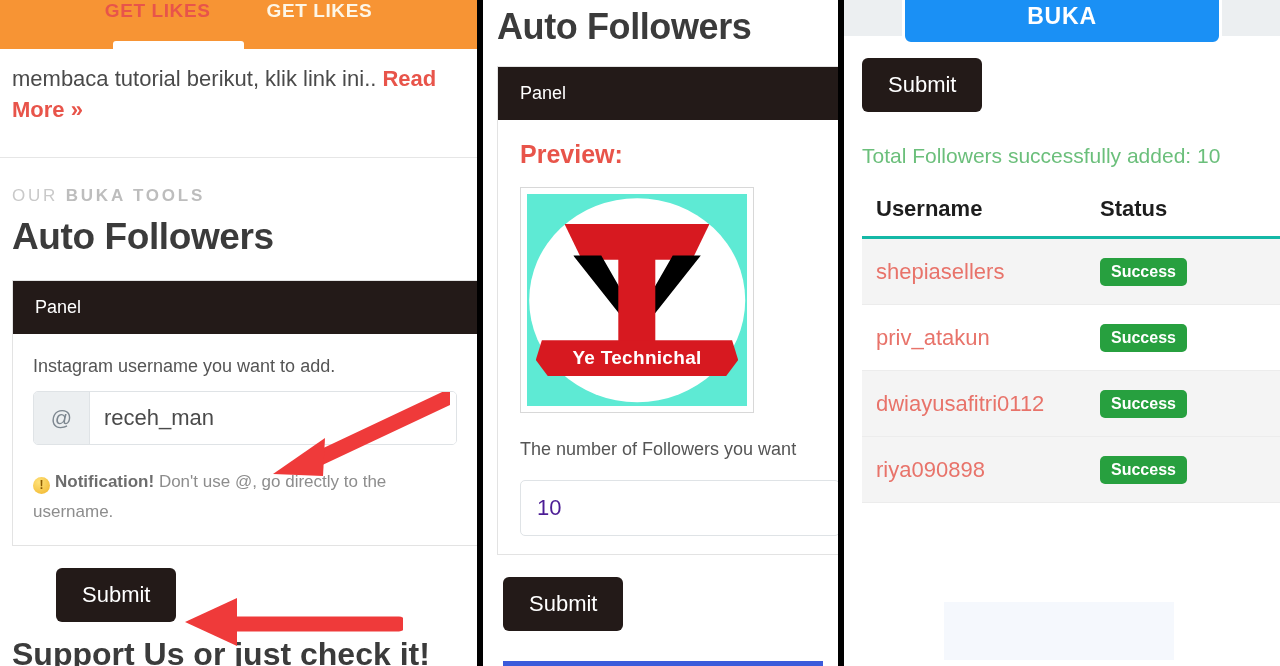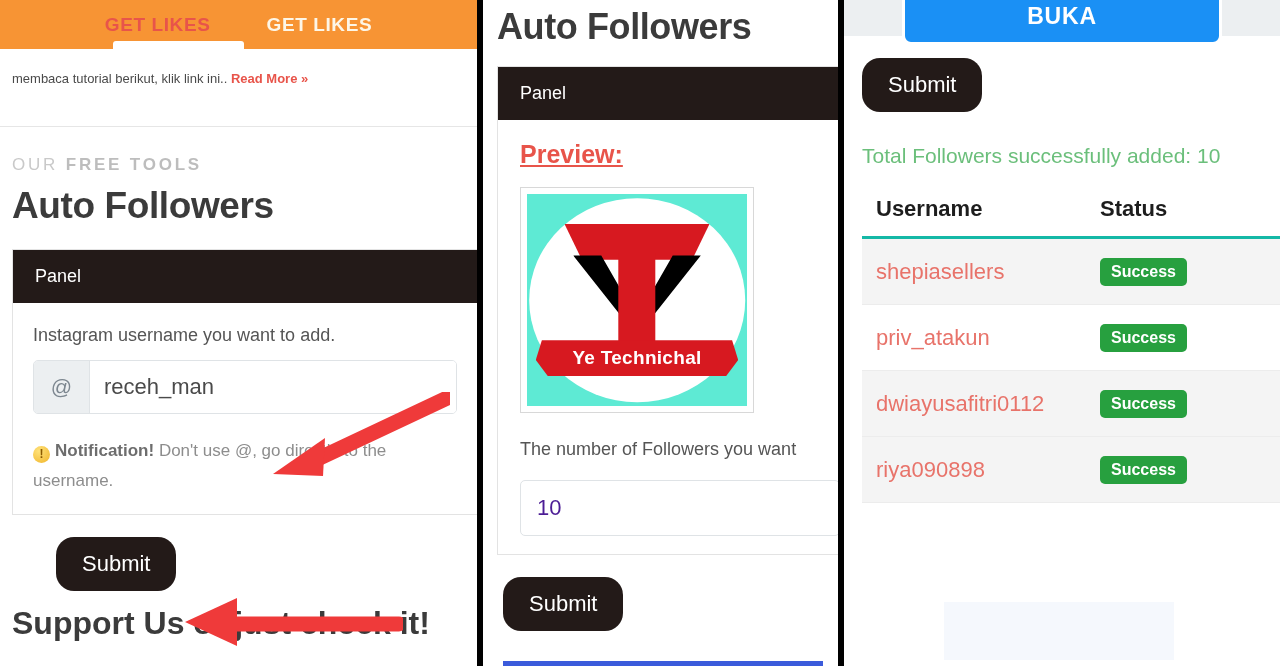--- a/index.html
+++ b/index.html
@@ -21,21 +21,21 @@
   .divider { width: 6px; height: 666px; background: #000; flex: 0 0 6px; }
 
   
   .p-left { width: 477px; flex: 0 0 477px; }
 
   .top-bar {
     position: relative;
     height: 49px;
     background: #f79434;
     display: flex;
-    align-items: center;
+    align-items: flex-start;
     justify-content: center;
     gap: 56px;
   }
   .tab-link {
     font-size: 19px;
     font-weight: bold;
     letter-spacing: .6px;
     white-space: nowrap;
   }
   .tab-link.active { color: #e8544a; }
@@ -43,21 +43,21 @@
   .tab-notch {
     position: absolute;
     left: 113px; bottom: -1px;
     width: 131px; height: 9px;
     background: #fff;
     border-radius: 3px 3px 0 0;
   }
 
   .intro-block { padding: 14px 12px 20px 12px; }
   .intro-text {
-    font-size: 13px;
+    font-size: 22px;
     line-height: 31px;
     color: #4a4a4a;
   }
   .intro-text .more { color: #e8544a; font-weight: bold; }
 
   .hr-line { height: 1px; background: #e6e6e6; margin: 12px 0 0 0; }
 
   .free-tools-kicker {
     padding: 28px 12px 0 12px;
     font-size: 17px;
@@ -116,21 +116,21 @@
     margin-right: 5px;
   }
   .note-row b { color: #6d6d6d; }
 
   .btn-dark {
     display: inline-block;
     background: #231a18;
     color: #fff;
     font-size: 22px;
     padding: 14px 26px;
-    border-radius: 18px;
+    border-radius: 6px;
     border: none;
   }
   .submit-wrap-left { padding: 22px 0 0 56px; }
 
   .cut-heading {
     padding: 14px 12px 0 12px;
     font-size: 32px;
     font-weight: bold;
     color: #3b3b3b;
     white-space: nowrap;
@@ -144,21 +144,20 @@
     font-weight: bold;
     color: #3b3b3b;
     letter-spacing: -.4px;
   }
   .mid-card { margin: 18px 0 0 14px; border: 1px solid #e3e3e3; border-right: none; }
   .preview-label {
     padding: 20px 0 0 22px;
     font-size: 25px;
     font-weight: bold;
     color: #e8544a;
-    text-decoration: underline;
   }
   .logo-box {
     margin: 18px 0 0 22px;
     width: 234px; height: 226px;
     border: 1px solid #d8d8d8;
     background: #fff;
     padding: 6px;
   }
   .logo-inner { width: 100%; height: 100%; position: relative; background: #5eead4; overflow: hidden; }
   .logo-circle {
@@ -303,21 +302,21 @@
     <div class="intro-block">
       <div class="intro-text">
         <span>membaca tutorial berikut, klik link ini..</span>
         <span class="more">Read More »</span>
       </div>
     </div>
 
     <div class="hr-line"></div>
 
     <div class="free-tools-kicker">
-      <span>OUR </span><b>FREE TOOLS</b>
+      <span>OUR </span><b>BUKA TOOLS</b>
     </div>
 
     <div class="tool-title">Auto Followers</div>
 
     <div class="card">
       <div class="card-head">Panel</div>
       <div class="card-body">
         <div class="field-label">Instagram username you want to add.</div>
         <div class="input-group">
           <div class="input-addon">@</div>

